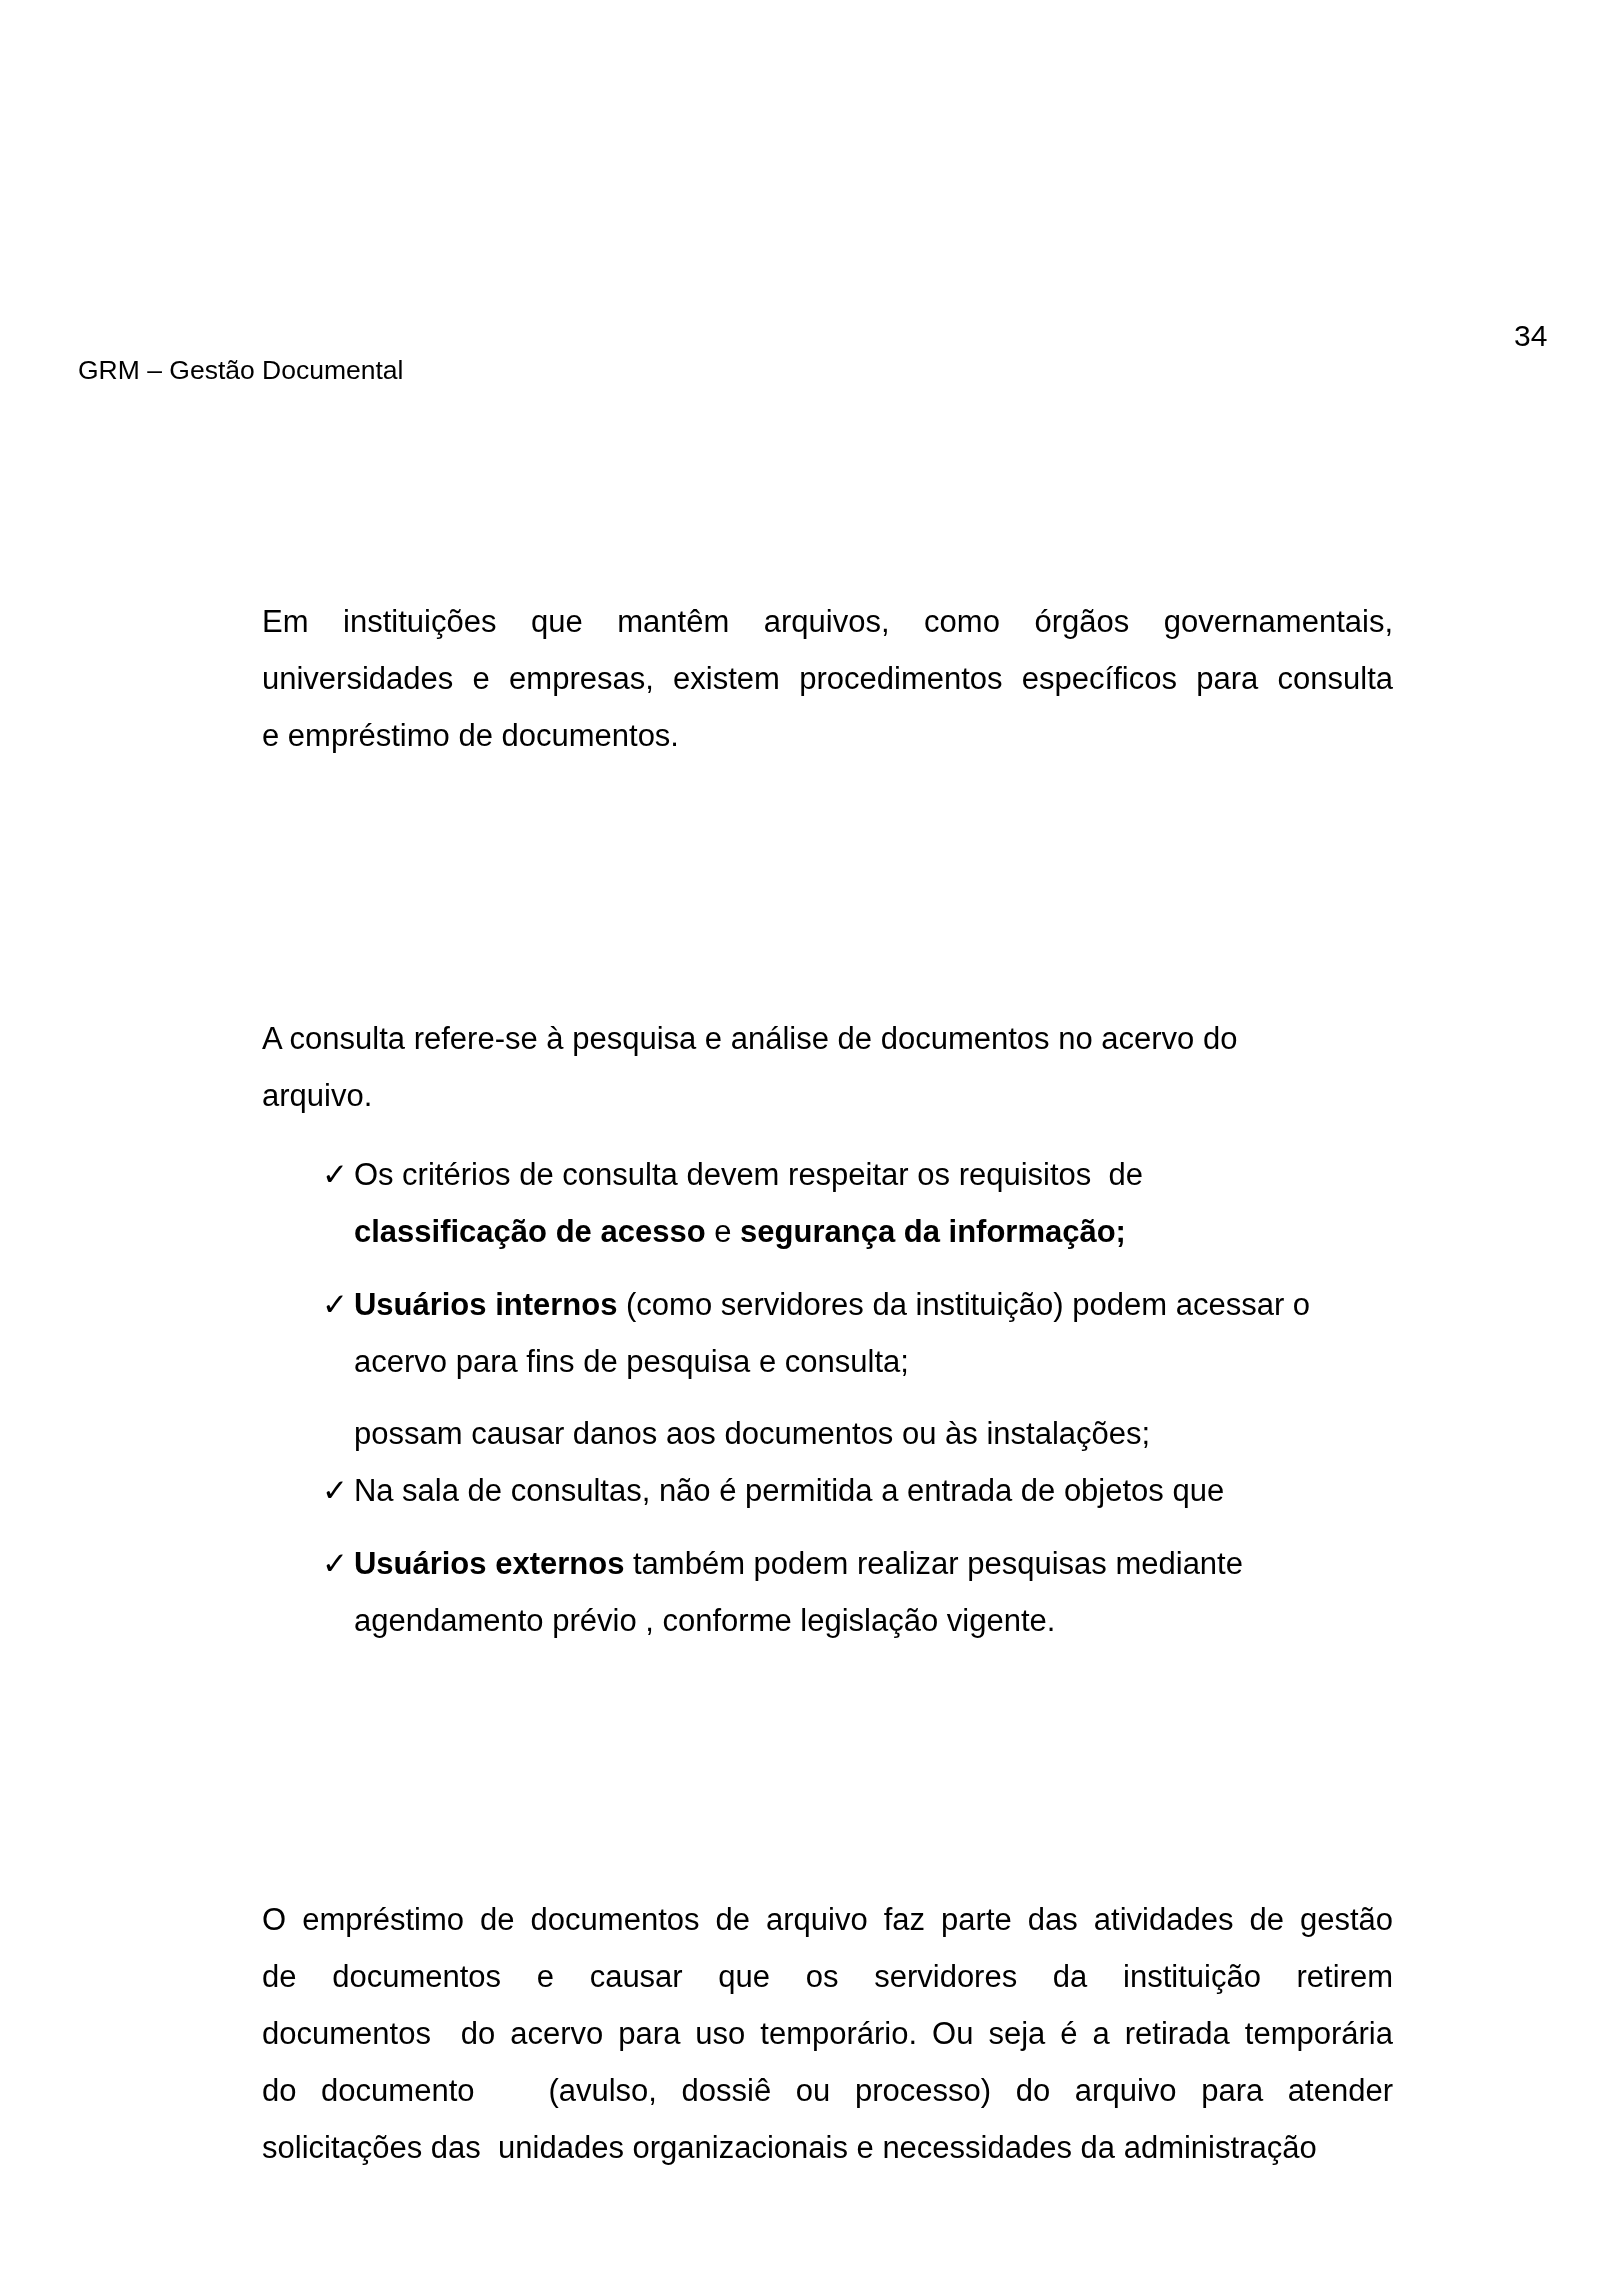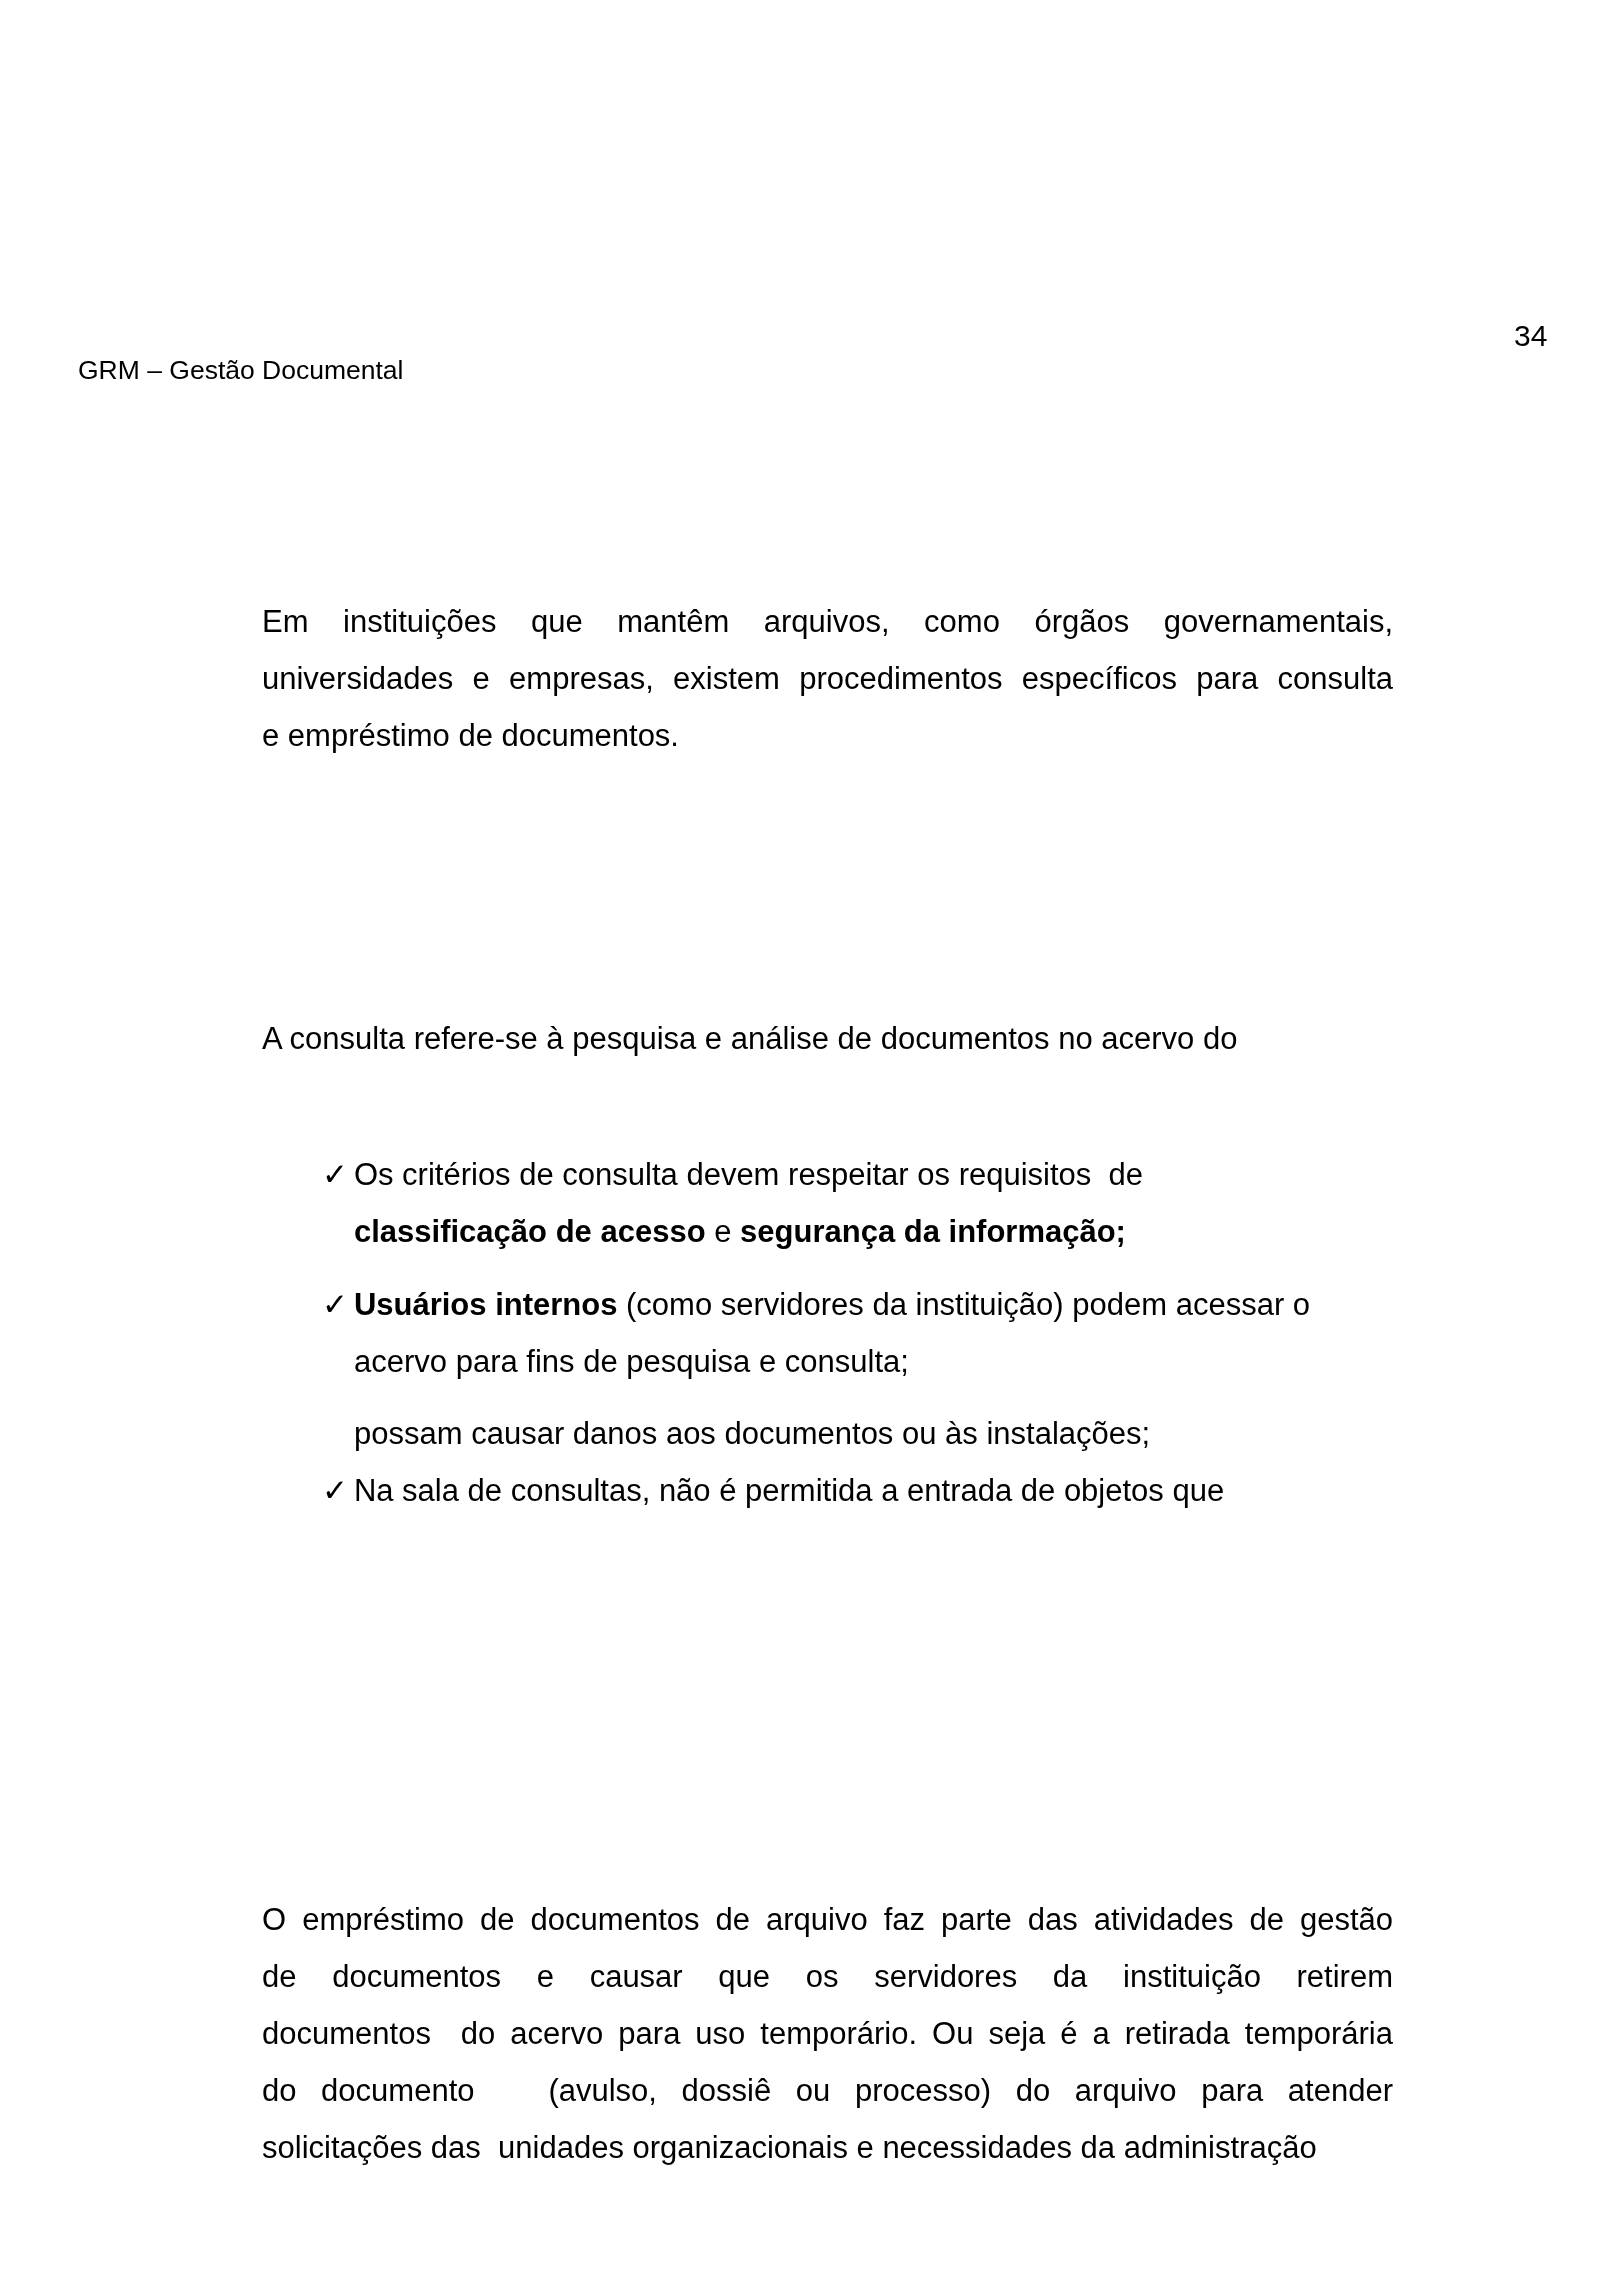--- a/index.html
+++ b/index.html
@@ -66,39 +66,44 @@
   <div class="running-header">GRM – Gestão Documental</div>
 
   <div id="para-1" class="body-block">
     <div class="line jl">Em instituições que mantêm arquivos, como órgãos governamentais,</div>
     <div class="line jl">universidades e empresas, existem procedimentos específicos para consulta</div>
     <div class="line">e empréstimo de documentos.</div>
   </div>
 
   <div id="para-2" class="body-block">
     <div class="line">A consulta refere-se à pesquisa e análise de documentos no acervo do</div>
+    <div class="line">arquivo.</div>
   </div>
 
   <div id="bullet-list">
 
     <div class="bullet">
       <div class="line l1"><span class="check">✓</span><span>Os critérios de consulta devem respeitar os requisitos  de</span></div>
       <div class="line l2"><span class="b">classificação de acesso</span><span> e </span><span class="b">segurança da informação;</span></div>
     </div>
 
     <div class="bullet">
       <div class="line l1"><span class="check">✓</span><span class="b">Usuários internos</span><span> (como servidores da instituição) podem acessar o</span></div>
       <div class="line l2"><span>acervo para fins de pesquisa e consulta;</span></div>
     </div>
 
     <div class="bullet">
       <div class="line l2"><span>possam causar danos aos documentos ou às instalações;</span></div>
       <div class="line l1"><span class="check">✓</span><span>Na sala de consultas, não é permitida a entrada de objetos que</span></div>
     </div>
 
+    <div class="bullet">
+      <div class="line l1"><span class="check">✓</span><span class="b">Usuários externos</span><span> também podem realizar pesquisas mediante</span></div>
+      <div class="line l2"><span>agendamento prévio , conforme legislação vigente.</span></div>
+    </div>
 
   </div>
 
   <div id="para-3" class="body-block">
     <div class="line jl">O empréstimo de documentos de arquivo faz parte das atividades de gestão</div>
     <div class="line jl">de documentos e causar que os servidores da instituição retirem</div>
     <div class="line jl">documentos  do acervo para uso temporário. Ou seja é a retirada temporária</div>
     <div class="line jl">do documento   (avulso, dossiê ou processo) do arquivo para atender</div>
     <div class="line">solicitações das  unidades organizacionais e necessidades da administração</div>
   </div>

